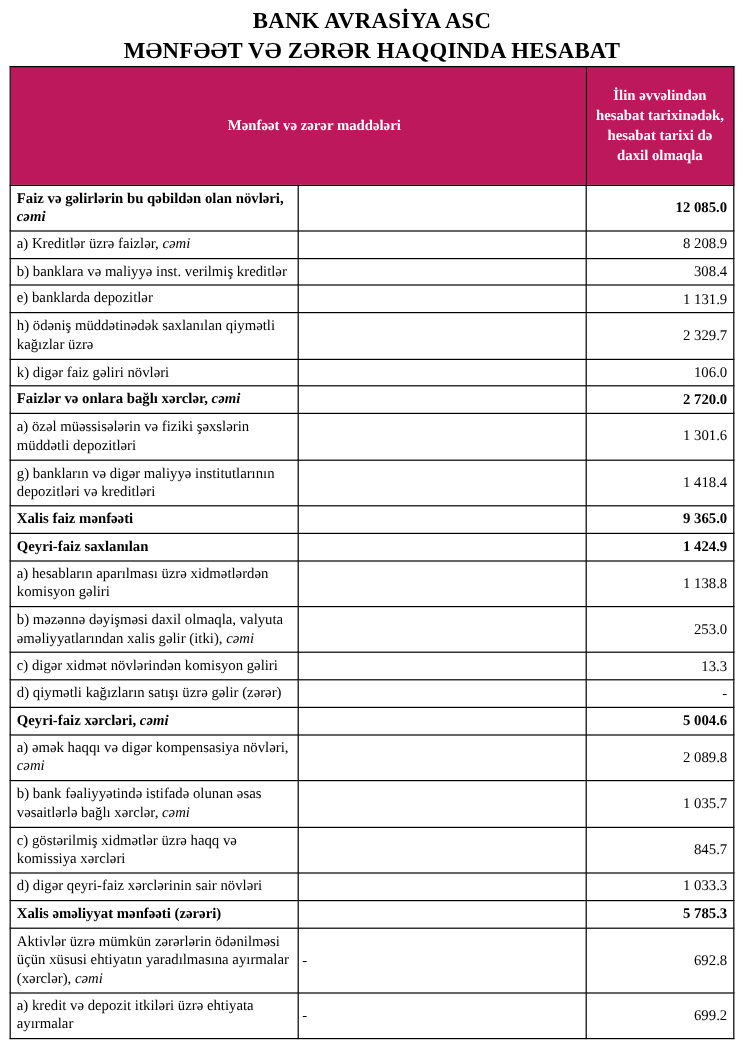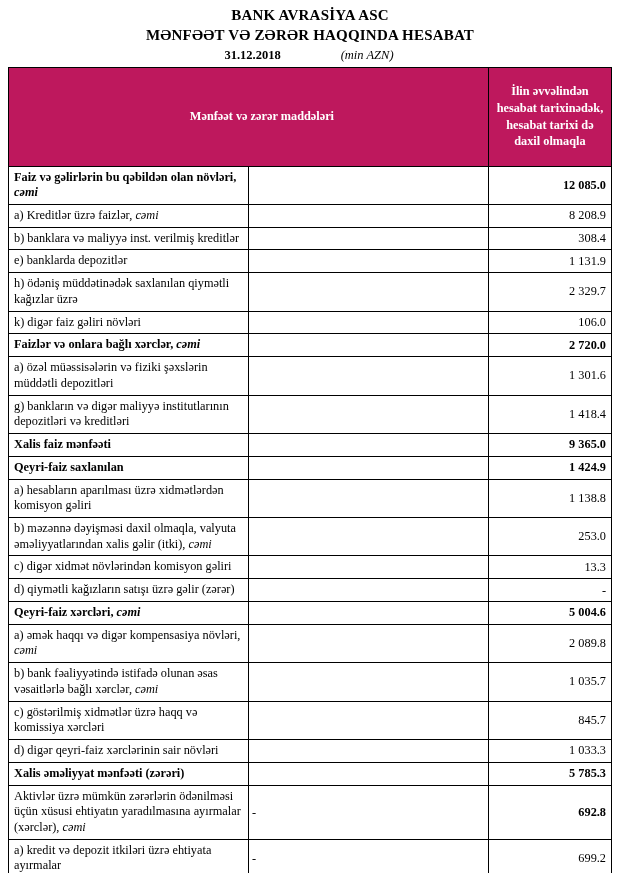--- a/index.html
+++ b/index.html
@@ -15,21 +15,21 @@
     overflow: hidden;
   }
   .page {
     width: 620px;
     box-sizing: border-box;
     padding: 4px 8px 0 8px;
   }
   .title-block {
     text-align: center;
     font-weight: bold;
-    font-size: 15px;
+    font-size: 19px;
     line-height: 1.25;
     letter-spacing: 0.2px;
   }
   .title-line1 { margin-top: 2px; }
   .title-line2 { margin-top: 1px; }
   .date-row {
     display: flex;
     align-items: baseline;
     justify-content: center;
     margin-top: 3px;
@@ -88,24 +88,20 @@
 </head>
 <body>
 
 <div class="page">
 
   <div class="title-block">
     <div class="title-line1">BANK AVRASİYA ASC</div>
     <div class="title-line2">MƏNFƏƏT VƏ ZƏRƏR HAQQINDA HESABAT</div>
   </div>
 
-  <div class="date-row">
-    <span class="date">31.12.2018</span>
-    <span class="unit">(min AZN)</span>
-  </div>
 
   <table>
     <thead>
       <tr>
         <th class="col-desc" colspan="2">Mənfəət və zərər maddələri</th>
         <th class="col-val">İlin əvvəlindən hesabat tarixinədək, hesabat tarixi də daxil olmaqla</th>
       </tr>
     </thead>
     <tbody id="table-body">
         <tr class="bold ">
@@ -209,21 +205,21 @@
           <td class="val">1 033.3</td>
         </tr>
         <tr class="bold ">
           <td class="desc"><span>Xalis əməliyyat mənfəəti (zərəri)</span></td>
           <td class="sign"></td>
           <td class="val">5 785.3</td>
         </tr>
         <tr class="tall ">
           <td class="desc"><span>Aktivlər üzrə mümkün zərərlərin ödənilməsi üçün xüsusi ehtiyatın yaradılmasına ayırmalar (xərclər), </span><span class="it">cəmi</span></td>
           <td class="sign">-</td>
-          <td class="val" style="font-weight: bold;">692.8</td>
+          <td class="val" style="font-weight: normal;">692.8</td>
         </tr>
         <tr>
           <td class="desc"><span>a) kredit və depozit itkiləri üzrə ehtiyata ayırmalar</span></td>
           <td class="sign">-</td>
           <td class="val">699.2</td>
         </tr>
       </tbody>
   </table>
 
 </div>

